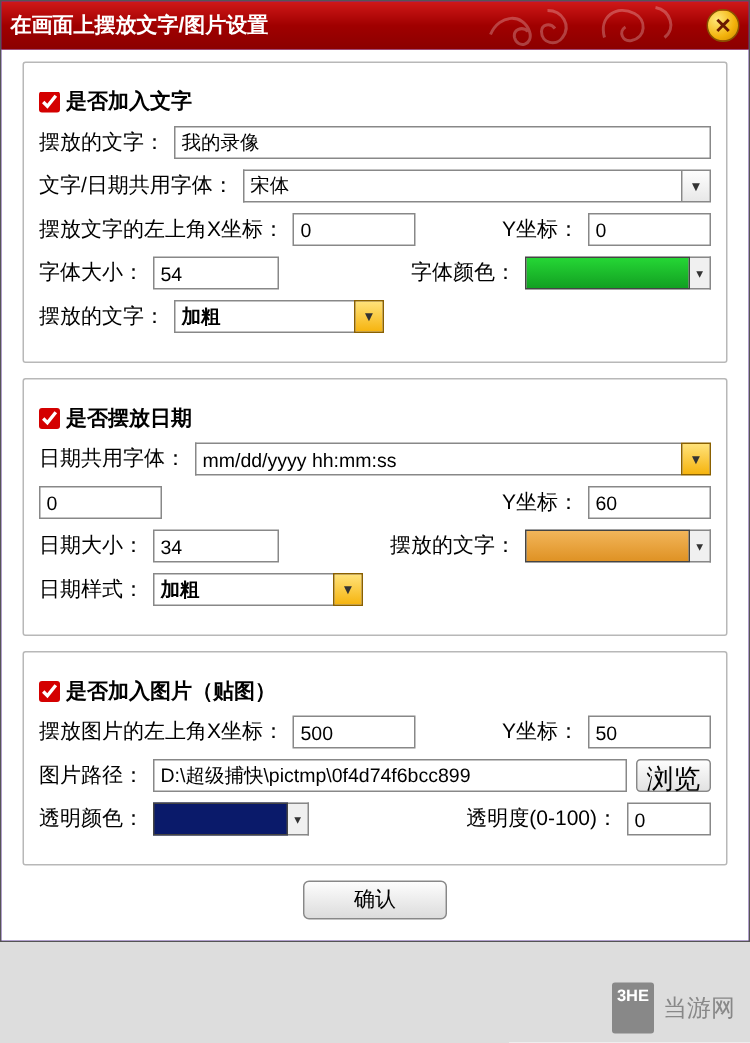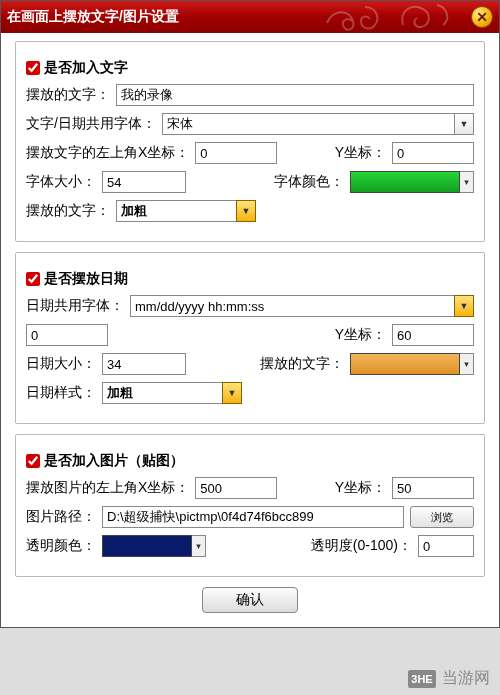--- a/index.html
+++ b/index.html
@@ -22,24 +22,24 @@
 .tiny{width:56px}
 .combo{display:flex;align-items:flex-end}
 .combo input{border-right:none}
 .drop-btn{width:20px;height:22px;background:linear-gradient(180deg,#ffe27a,#f6b40f);border:1px solid #8a6000;display:flex;align-items:center;justify-content:center;font-size:9px;color:#333;cursor:pointer}
 .drop-btn.light{background:linear-gradient(180deg,#fdfdfd,#e8e8e8);border:1px solid #888}
 .spacer{flex:1}
 .colswatch{height:22px;border:1px solid #444;display:inline-block}
 .color-wrap{display:flex;align-items:stretch}
 .color-wrap .colswatch{width:110px}
 .color-wrap .drop-btn{width:14px;background:#f0f0f0;border:1px solid #888;border-left:none}
-.browse-btn{height:22px;padding:0 20px;background:linear-gradient(180deg,#fdfdfd,#e2e2e2);border:1px solid #888;border-radius:3px;font-family:Liberation Sans, sans-serif;font-size:11px;cursor:pointer}
+.browse-btn{height:22px;padding:0 6px;background:linear-gradient(180deg,#fdfdfd,#e2e2e2);border:1px solid #888;border-radius:3px;font-family:Liberation Sans, sans-serif;font-size:18px;cursor:pointer}
 .confirm{display:block;margin:4px auto 0;width:96px;height:26px;background:linear-gradient(180deg,#fdfdfd,#dcdcdc);border:1px solid #888;border-radius:4px;font-family:inherit;font-size:14px;cursor:pointer}
 .footer-wm{position:absolute;right:10px;bottom:6px;font-size:16px;color:#888;display:flex;align-items:center;gap:6px;font-family:Arial,sans-serif}
-.footer-wm .logo{display:inline-block;width:28px;height:18px;background:#888;color:#fff;font-size:11px;font-weight:bold;text-align:center;line-height:18px;border-radius:2px}
+.footer-wm .logo{display:inline-block;width:28px;height:34px;background:#888;color:#fff;font-size:11px;font-weight:bold;text-align:center;line-height:18px;border-radius:2px}
 .container{position:relative;height:695px}
 </style>
 </head>
 <body>
 <div class="container">
 
 <div class="window">
   <div class="titlebar">
     <span>在画面上摆放文字/图片设置</span>
     <span class="swirl">

